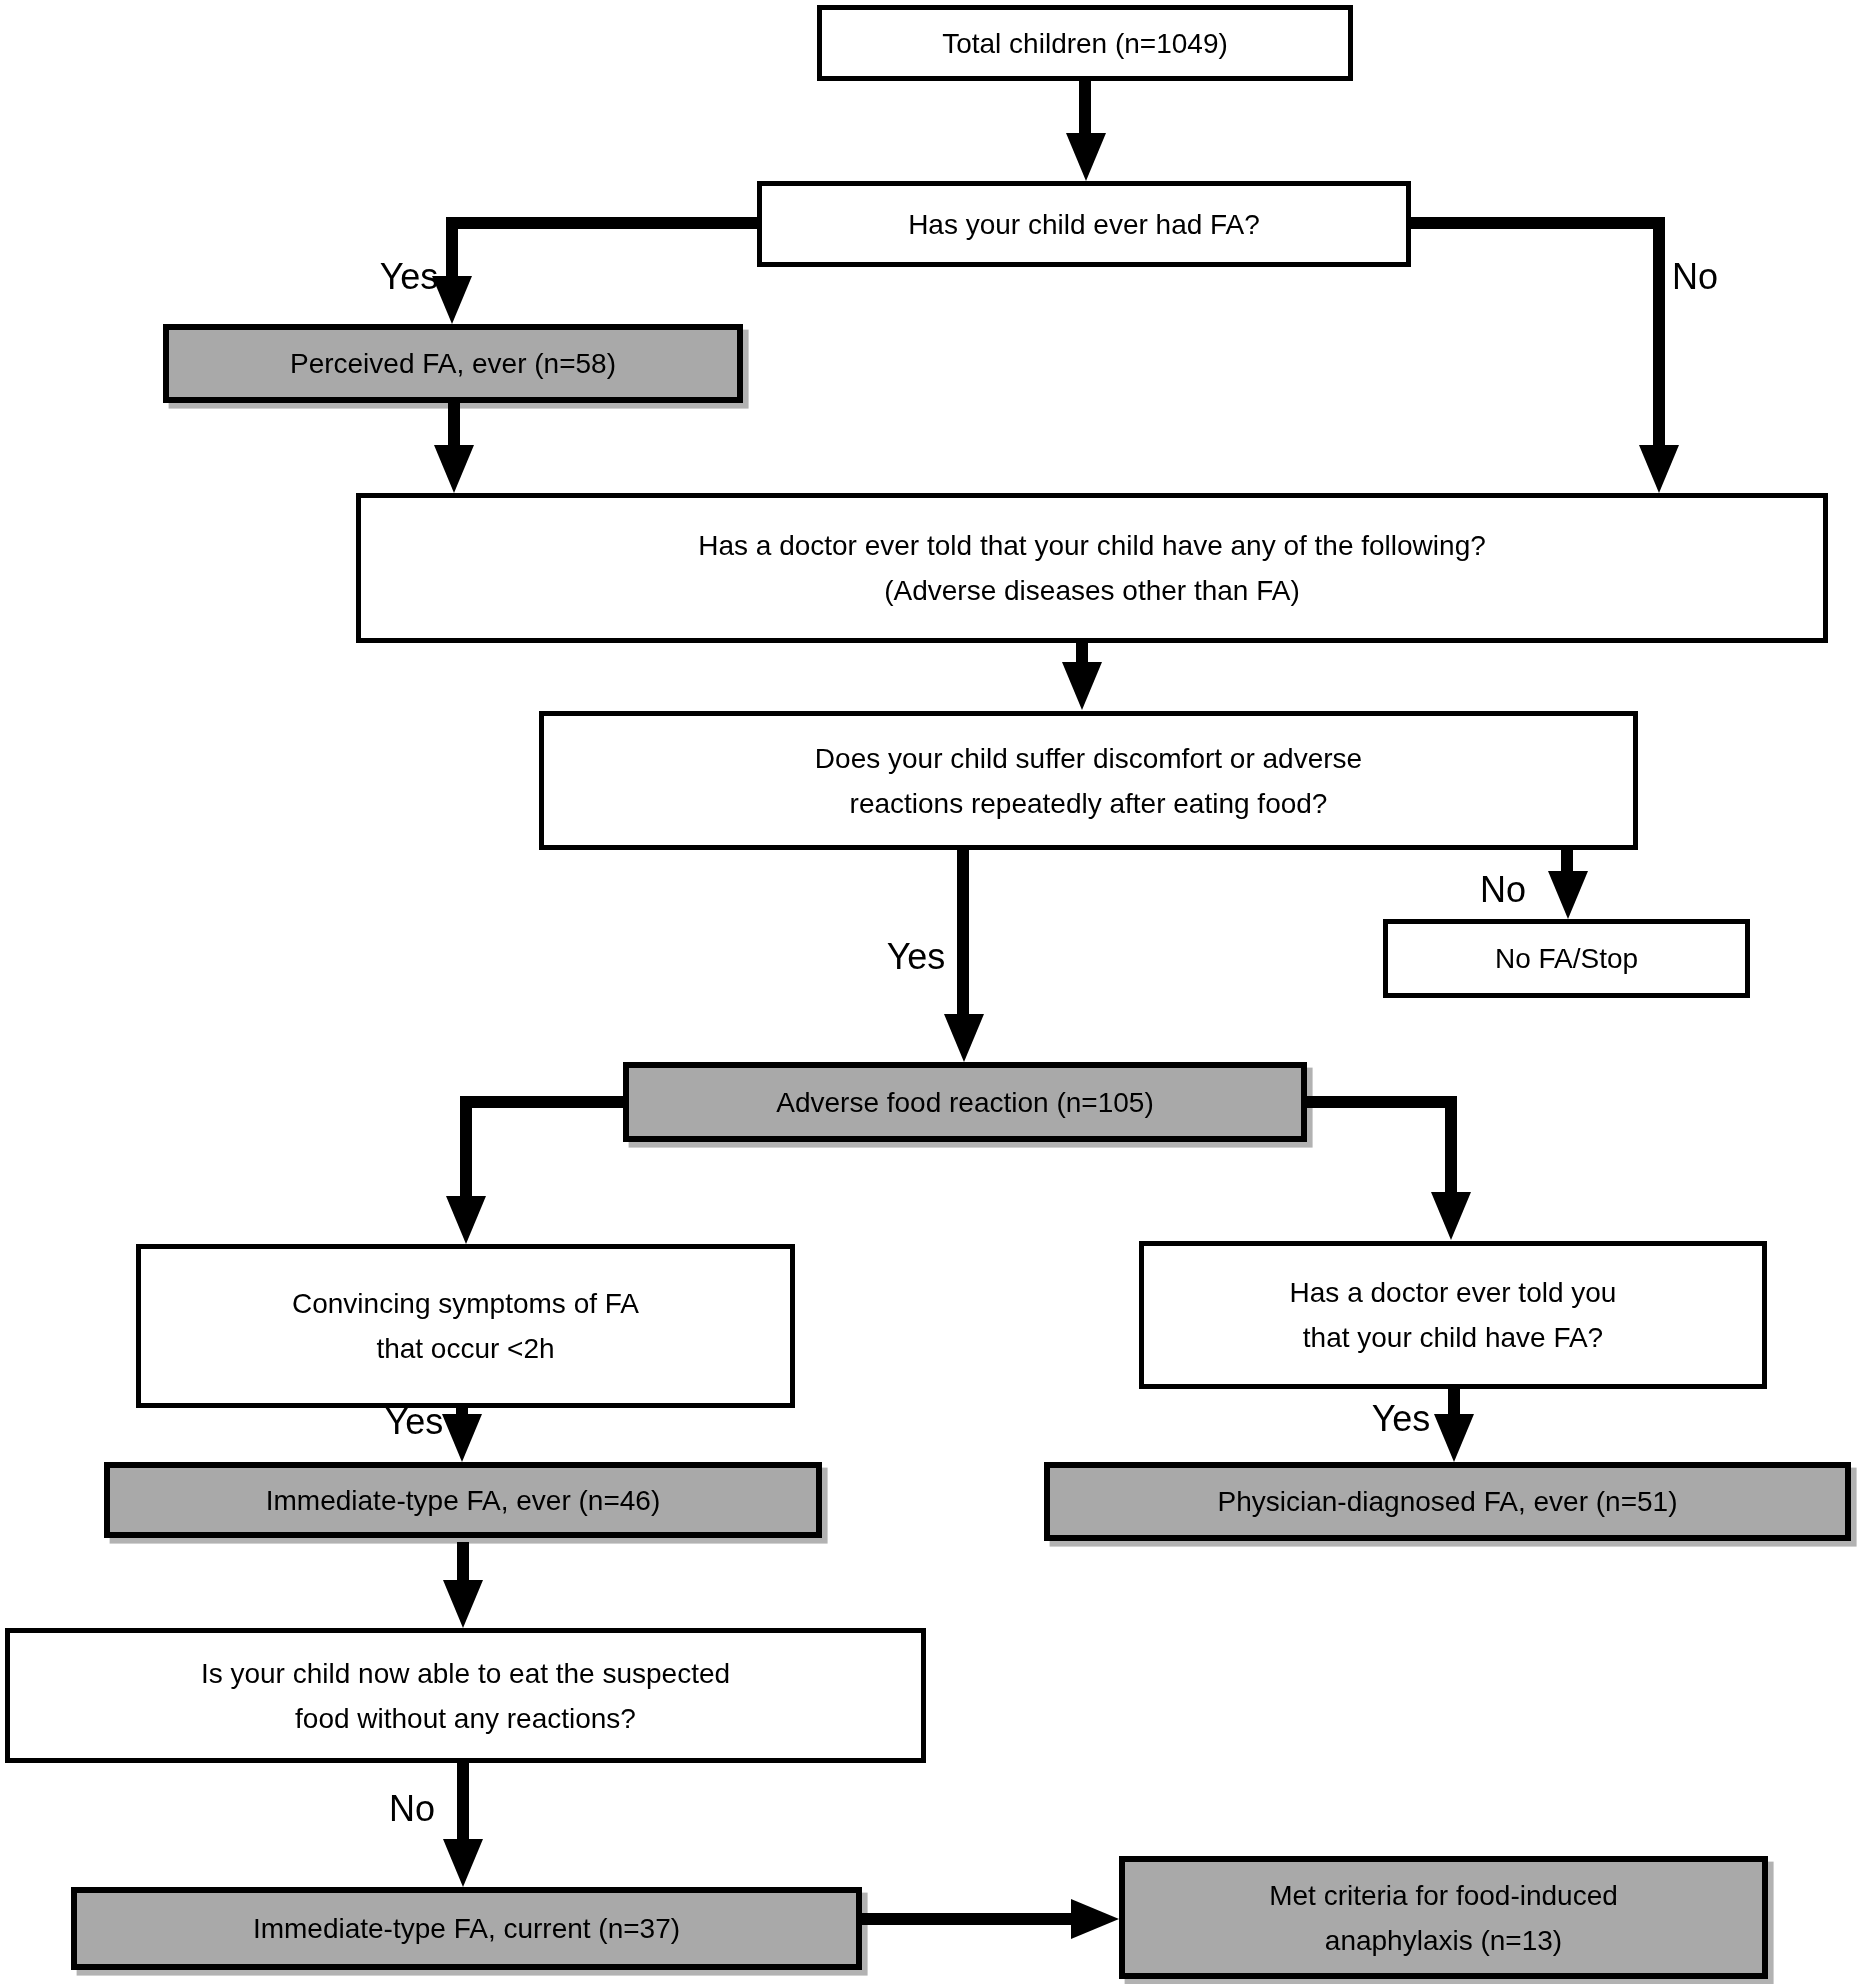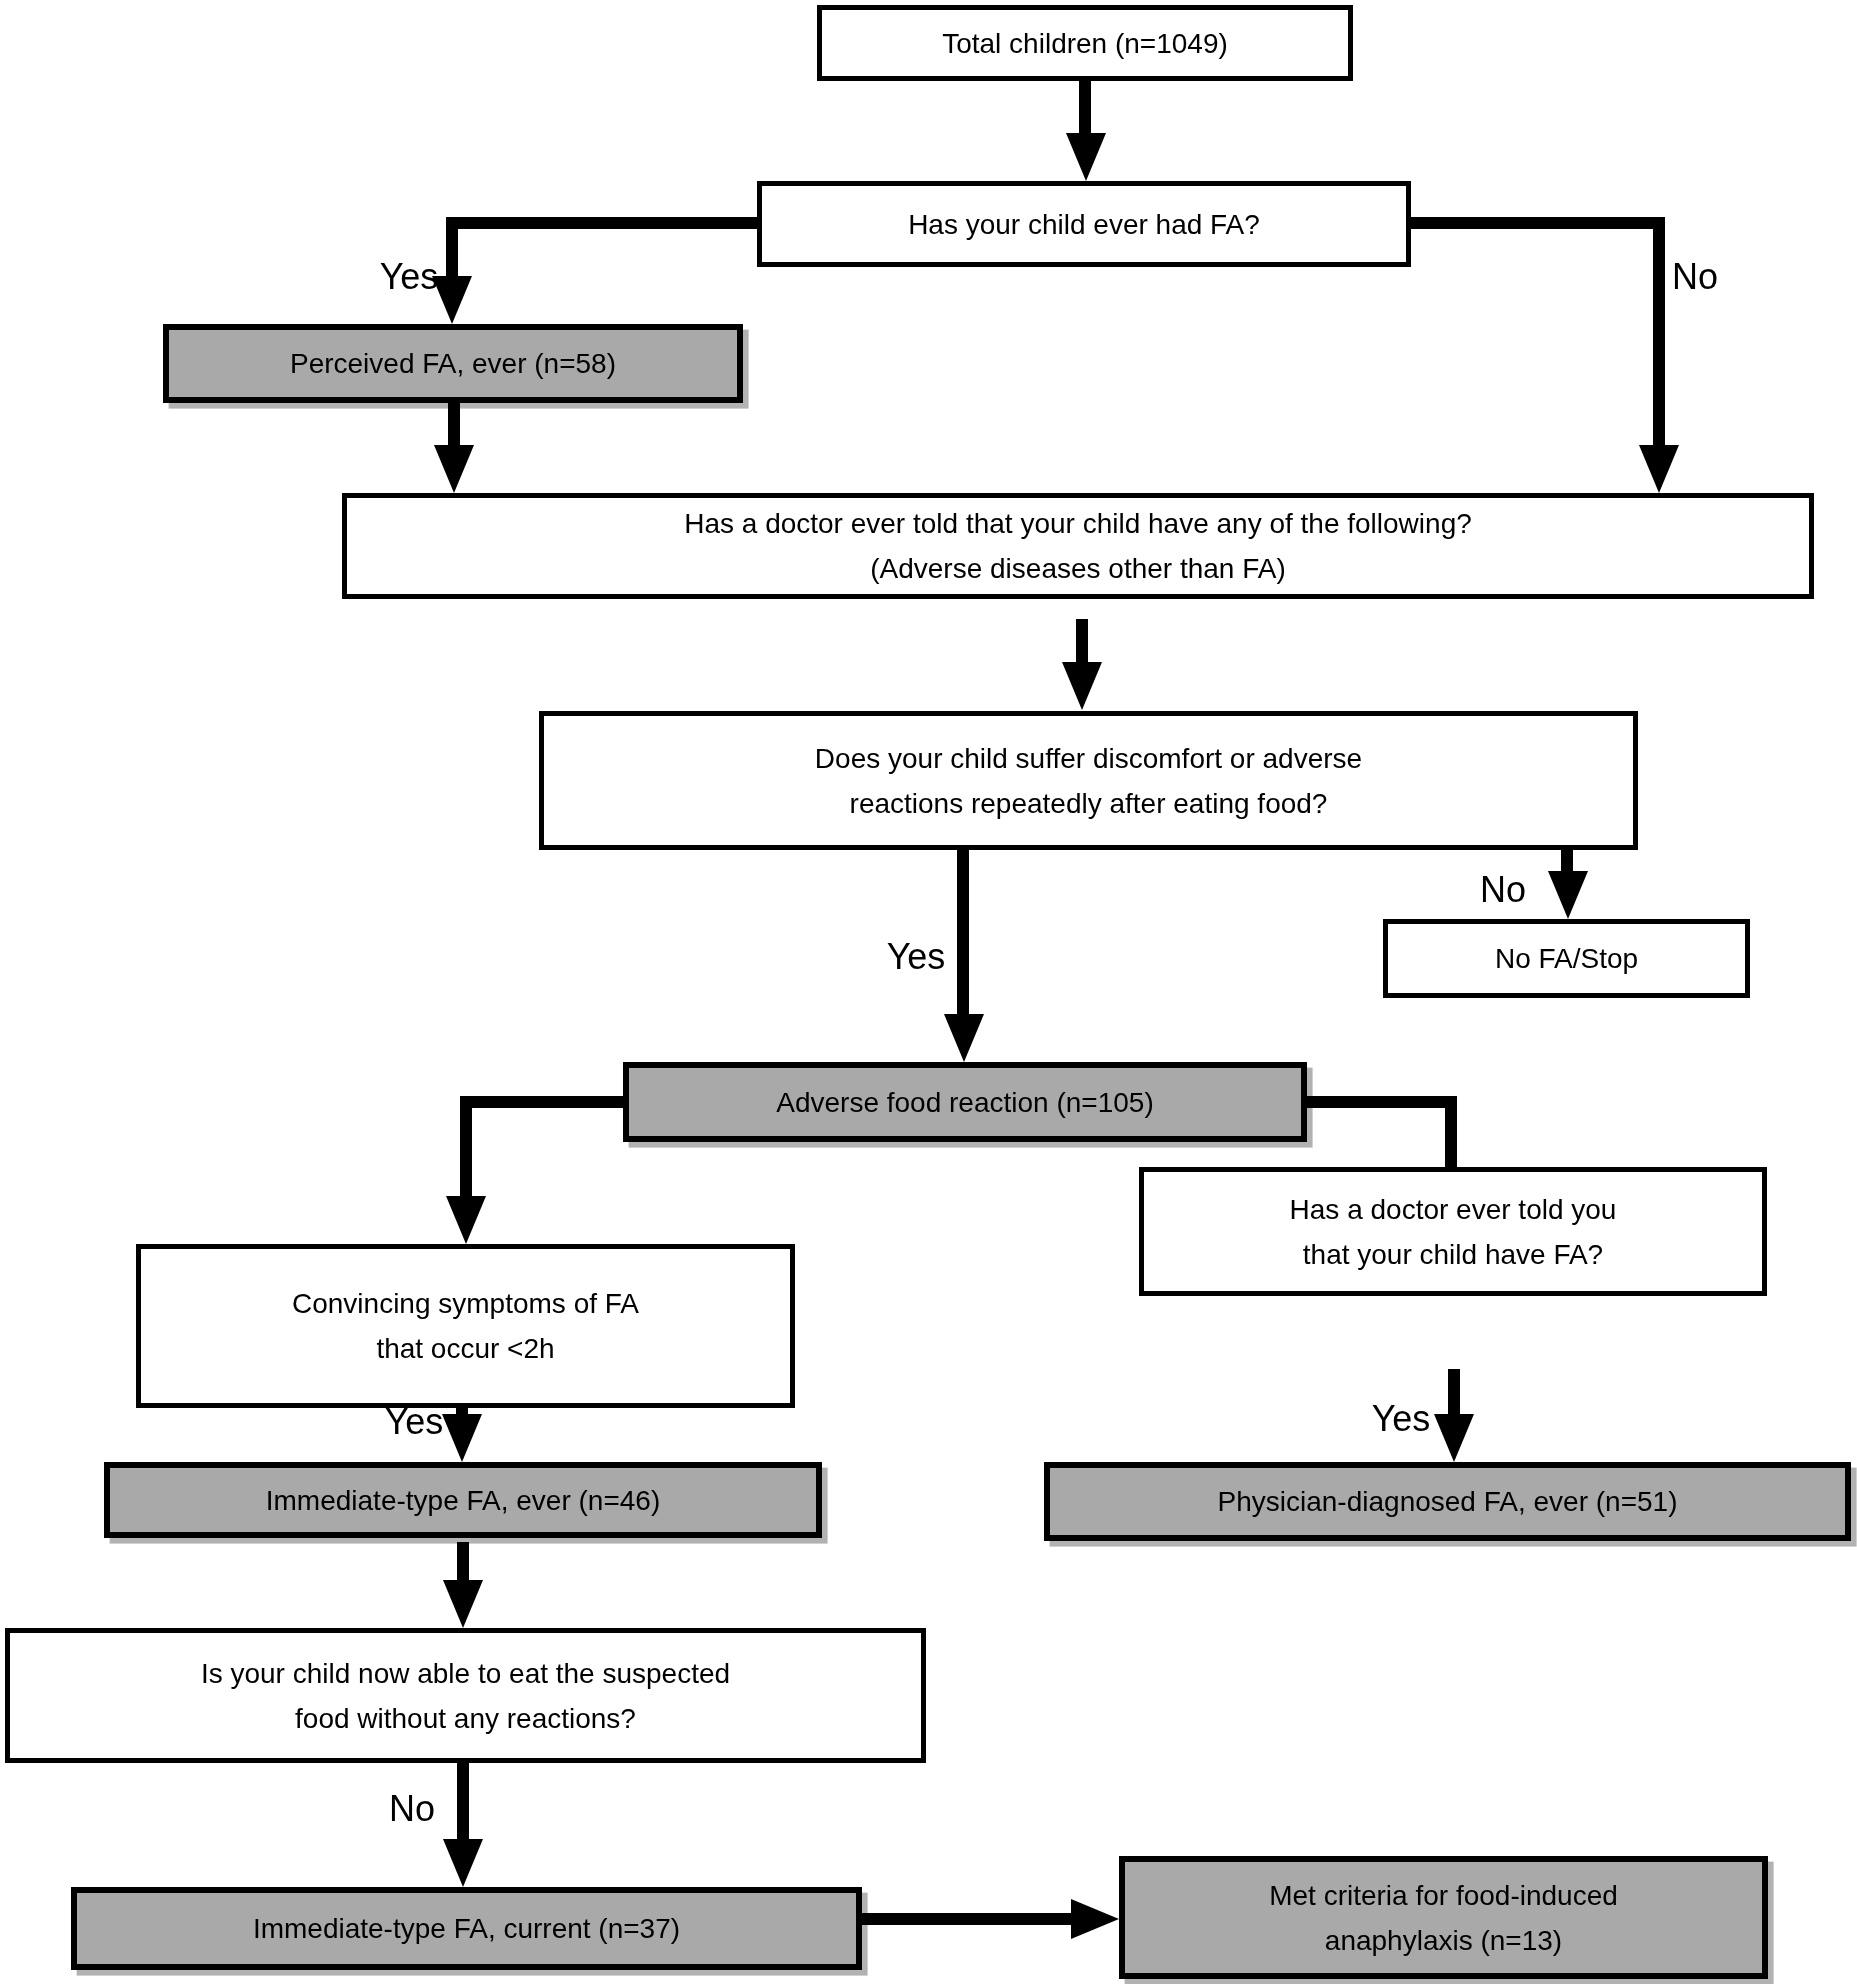--- a/index.html
+++ b/index.html
@@ -81,21 +81,21 @@
   </div>
 
   <div class="box" style="left:757px;top:181px;width:654px;height:86px">
     <div>Has your child ever had FA?</div>
   </div>
 
   <div class="box gray" style="left:163px;top:324px;width:580px;height:79px">
     <div>Perceived FA, ever (n=58)</div>
   </div>
 
-  <div class="box" style="left:342px;top:493px;width:1472px;height:106px">
+  <div class="box" style="left:356px;top:493px;width:1472px;height:150px">
     <div>Has a doctor ever told that your child have any of the following?</div>
     <div>(Adverse diseases other than FA)</div>
   </div>
 
   <div class="box" style="left:539px;top:711px;width:1099px;height:139px">
     <div>Does your child suffer discomfort or adverse</div>
     <div>reactions repeatedly after eating food?</div>
   </div>
 
   <div class="box" style="left:1383px;top:919px;width:367px;height:79px">
@@ -104,21 +104,21 @@
 
   <div class="box gray" style="left:623px;top:1062px;width:684px;height:80px">
     <div>Adverse food reaction (n=105)</div>
   </div>
 
   <div class="box" style="left:136px;top:1244px;width:659px;height:164px">
     <div>Convincing symptoms of FA</div>
     <div>that occur &lt;2h</div>
   </div>
 
-  <div class="box" style="left:1139px;top:1167px;width:628px;height:129px">
+  <div class="box" style="left:1139px;top:1241px;width:628px;height:148px">
     <div>Has a doctor ever told you</div>
     <div>that your child have FA?</div>
   </div>
 
   <div class="box gray" style="left:104px;top:1462px;width:718px;height:76px">
     <div>Immediate-type FA, ever (n=46)</div>
   </div>
 
   <div class="box gray" style="left:1044px;top:1462px;width:807px;height:79px">
     <div>Physician-diagnosed FA, ever (n=51)</div>

